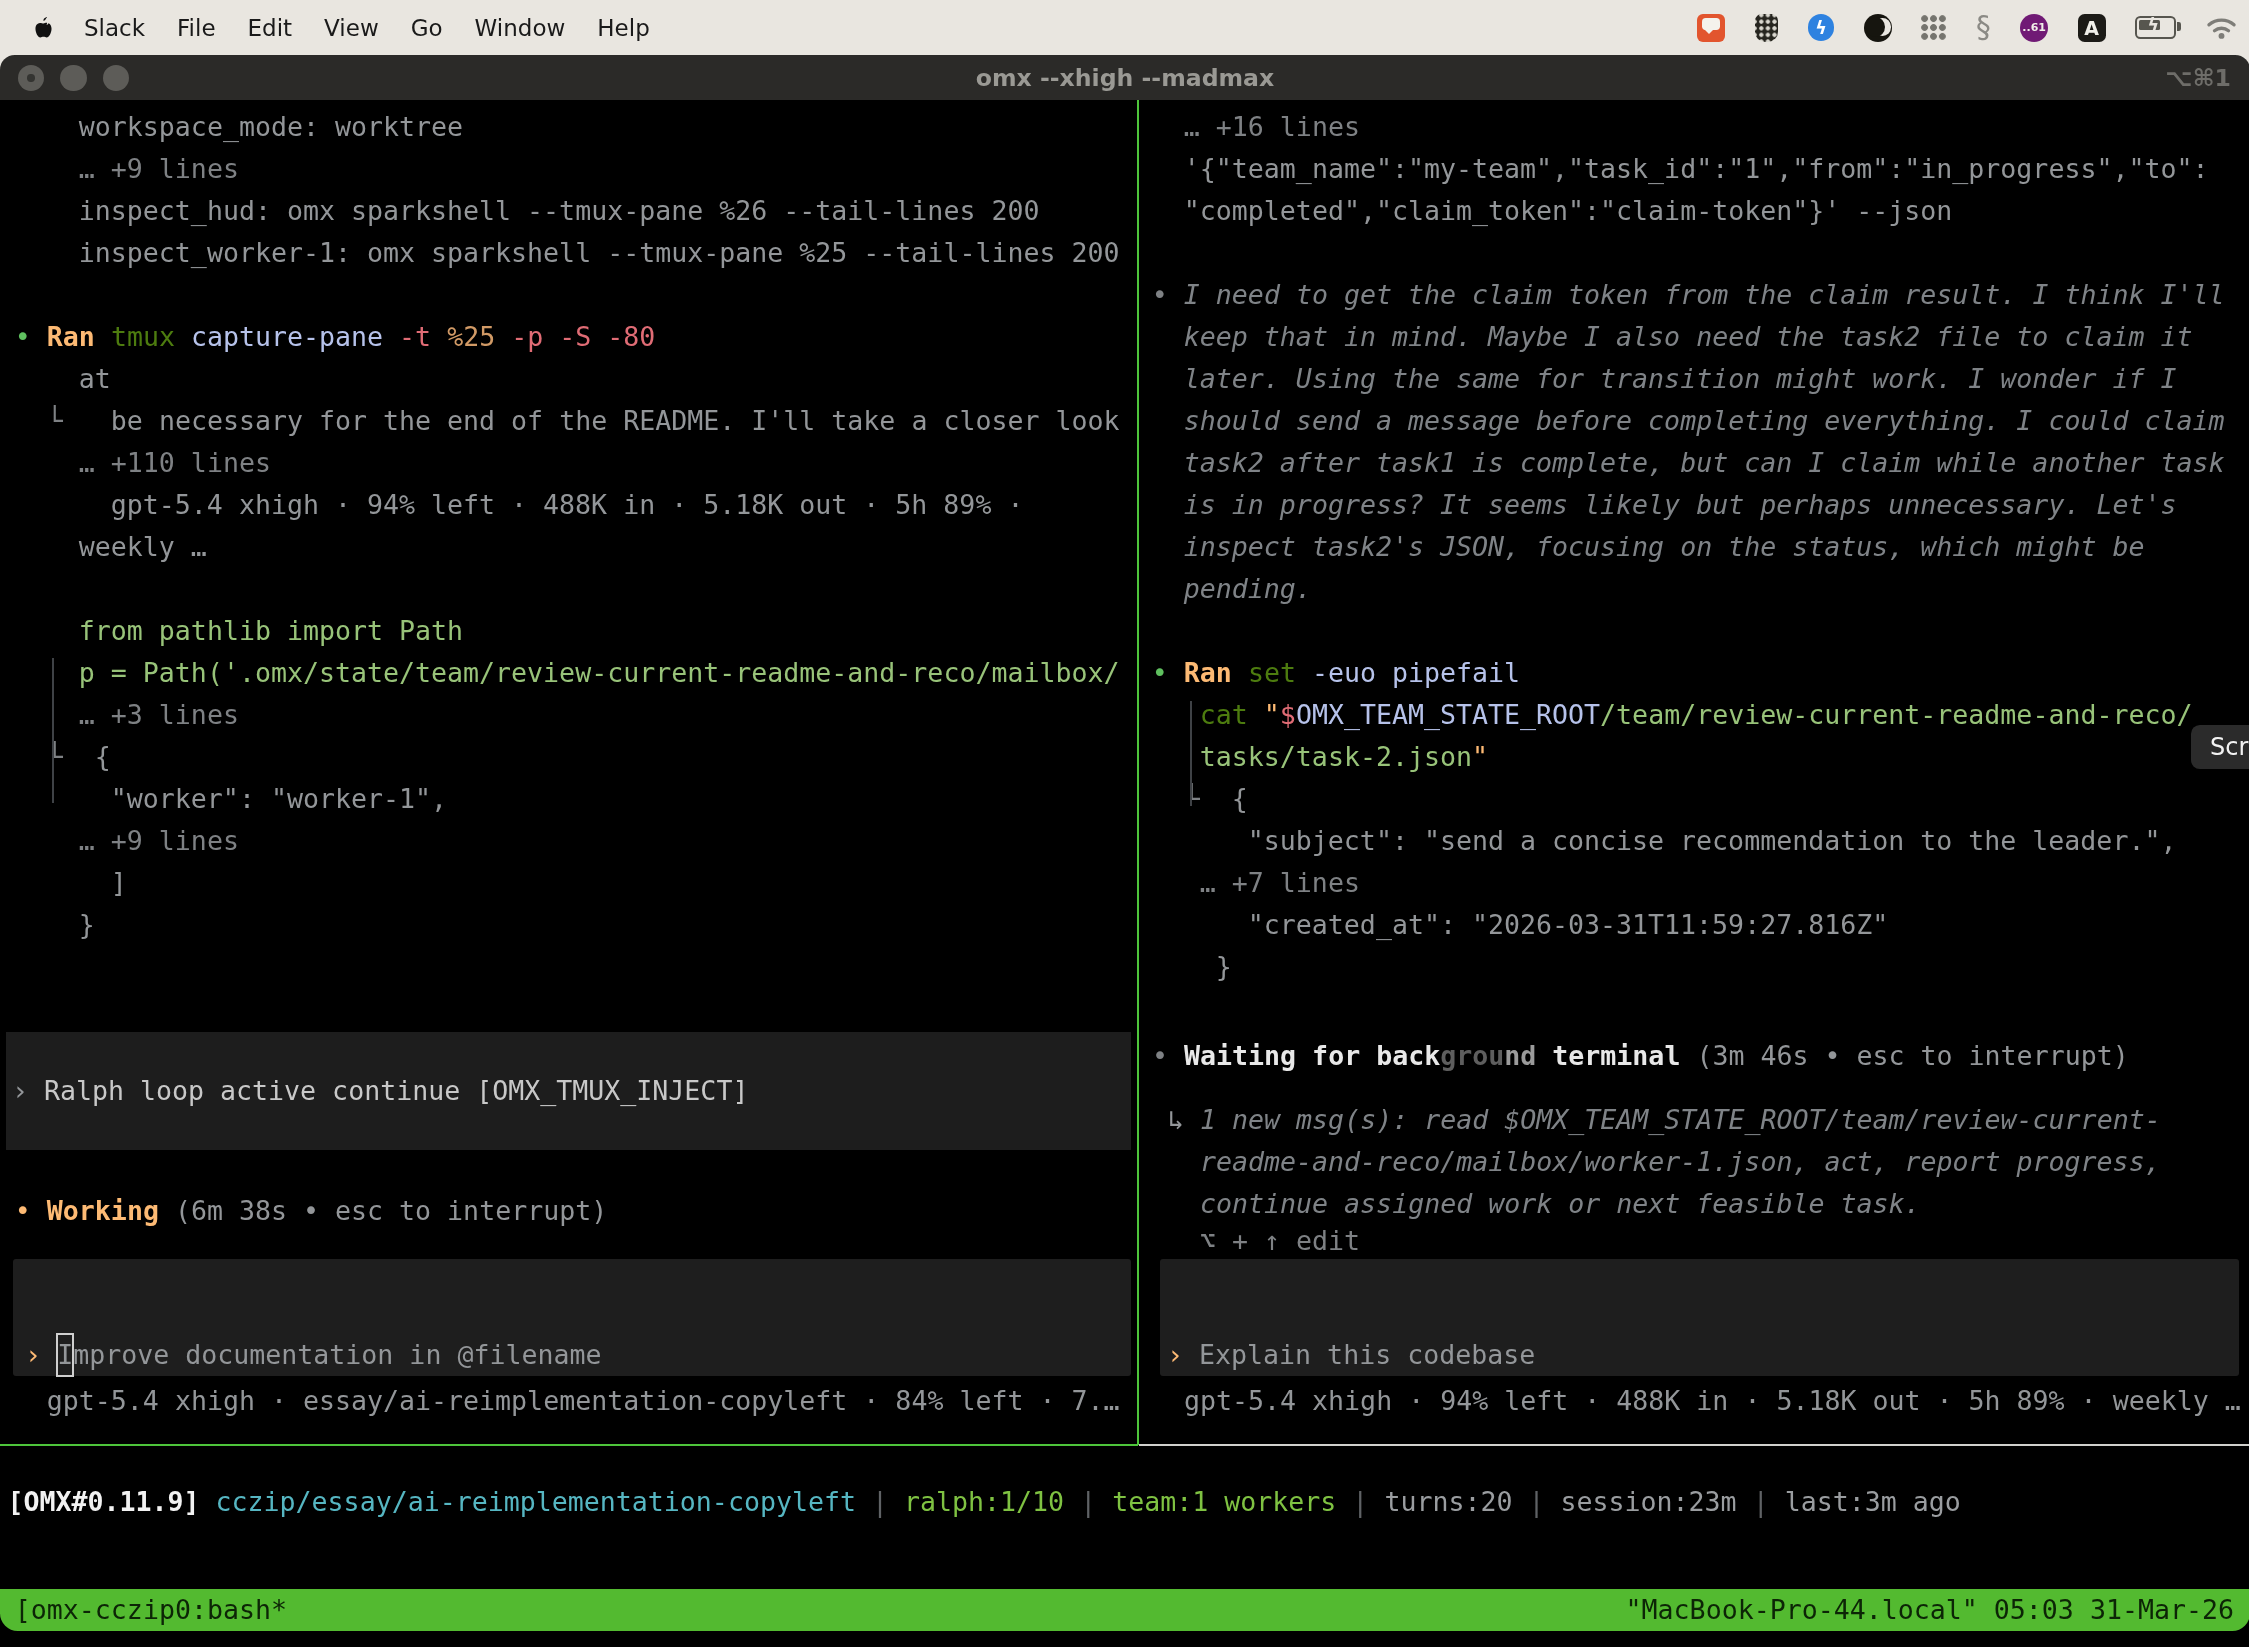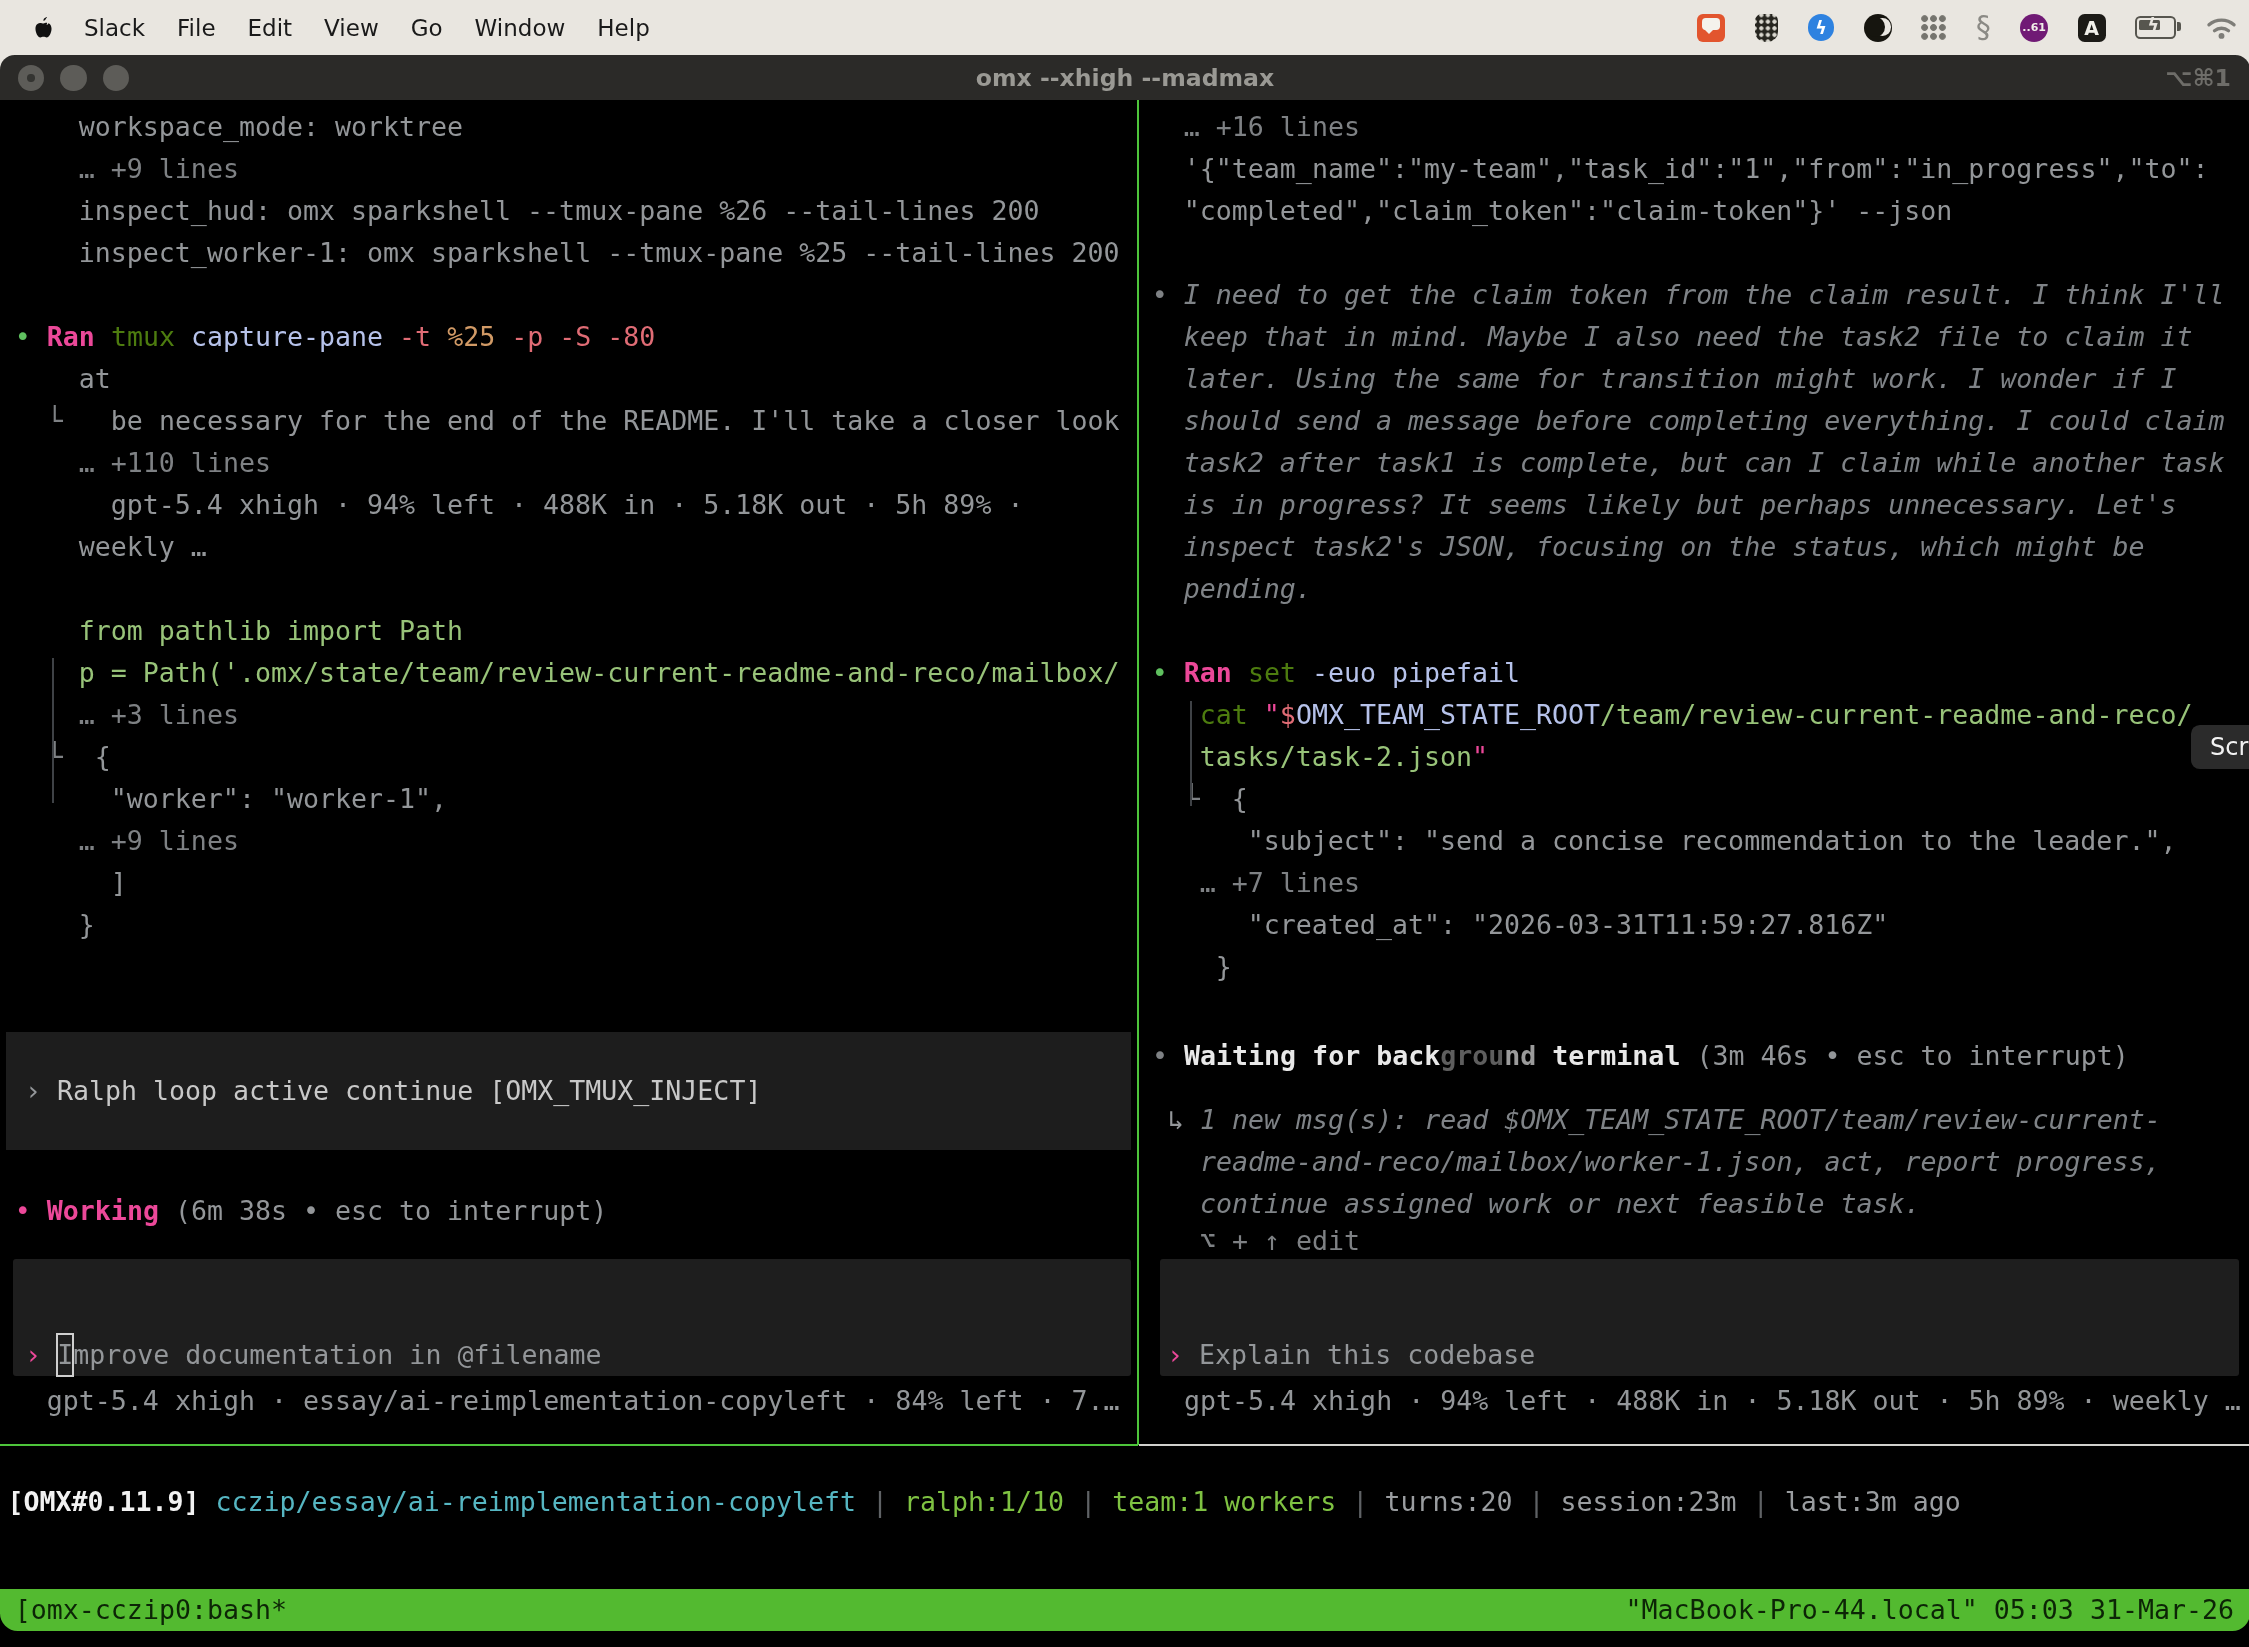--- a/index.html
+++ b/index.html
@@ -36,21 +36,21 @@
   .win-title{position:absolute;left:0;right:0;text-align:center;color:#9a9994;font-size:23.6px;font-weight:600}
   .win-shortcut{position:absolute;right:19px;color:#6e6d69;font-size:23.6px;font-weight:600}
   .term{position:absolute;top:100px;left:0;right:0;bottom:0;background:#000}
   
   .ln,.mono{font-family:"DejaVu Sans Mono","DejaVu Sans",monospace;font-size:26.6px;line-height:42px;white-space:pre}
   .ln{height:42px;color:#939699}
   .flow{position:absolute;top:100px;padding-top:5.9px;overflow:hidden}
   .flow-left{left:0;width:1137px;padding-left:14.8px}
   .flow-right{left:1140px;width:1109px;padding-left:11.8px}
   .i1{padding-left:16px}.i2{padding-left:32px}.i3{padding-left:48px}.i4{padding-left:64px}.i6{padding-left:96px}
-  .w{color:#ec4899}.b{font-weight:bold}
+  .w{color:#fdba74}.b{font-weight:bold}
   .gy{color:#939699}.dim{color:#7e8184}
   .grn{color:#98c379}.blu{color:#4d7c0f}.lav{color:#b6c2ea}
   .pnk{color:#e06c75}.org{color:#d19a66}.pur{color:#c9a3e8}
   .itl{font-style:italic;color:#7f8387}
   .bg-grn{color:#5fc05f}
   .sh1{color:#e8e8e8;font-weight:bold}.sh2{color:#5e5e5e;font-weight:bold}.sh3{color:#9b9b9b;font-weight:bold}
   .abs{position:absolute}
   .connector{position:absolute;width:1.5px;background:#3f4246}
   
   .banner{position:absolute;left:5.9px;top:1032px;width:1125px;height:118px;background:#1d1d1d;display:flex;align-items:center}
@@ -158,21 +158,21 @@
   <div class="ln i4 dim">… +3 lines</div>
   <div class="ln i2"><span class="dim">└ </span><span class="gy i1">{</span></div>
   <div class="ln i6">"worker": "worker-1",</div>
   <div class="ln i4 dim">… +9 lines</div>
   <div class="ln i6">]</div>
   <div class="ln i4">}</div>
 </div>
 <div class="connector" style="left:52px;top:658px;height:145px"></div>
 
 <div class="banner">
-  <div class="ln" style="padding-left:19px;height:auto"><span class="gy">› </span><span style="color:#c8c8c8">Ralph loop active continue [OMX_TMUX_INJECT]</span></div>
+  <div class="ln" style="padding-left:6px;height:auto"><span class="gy">› </span><span style="color:#c8c8c8">Ralph loop active continue [OMX_TMUX_INJECT]</span></div>
 </div>
 
 <div class="abs ln" style="left:14.8px;top:1190px"><span class="w">• </span><span class="w b">Working </span><span class="gy">(6m 38s • esc to interrupt)</span></div>
 
 <div class="inputbox left">
   <div class="ln" style="padding-left:11.8px;height:auto"><span class="w">› </span><span class="cursor">I</span><span class="gy">mprove documentation in @filename</span></div>
 </div>
 <div class="abs ln i2" style="left:14.8px;top:1380px">gpt-5.4 xhigh · essay/ai-reimplementation-copyleft · 84% left · 7.…</div>
 
 <div class="flow flow-right">

